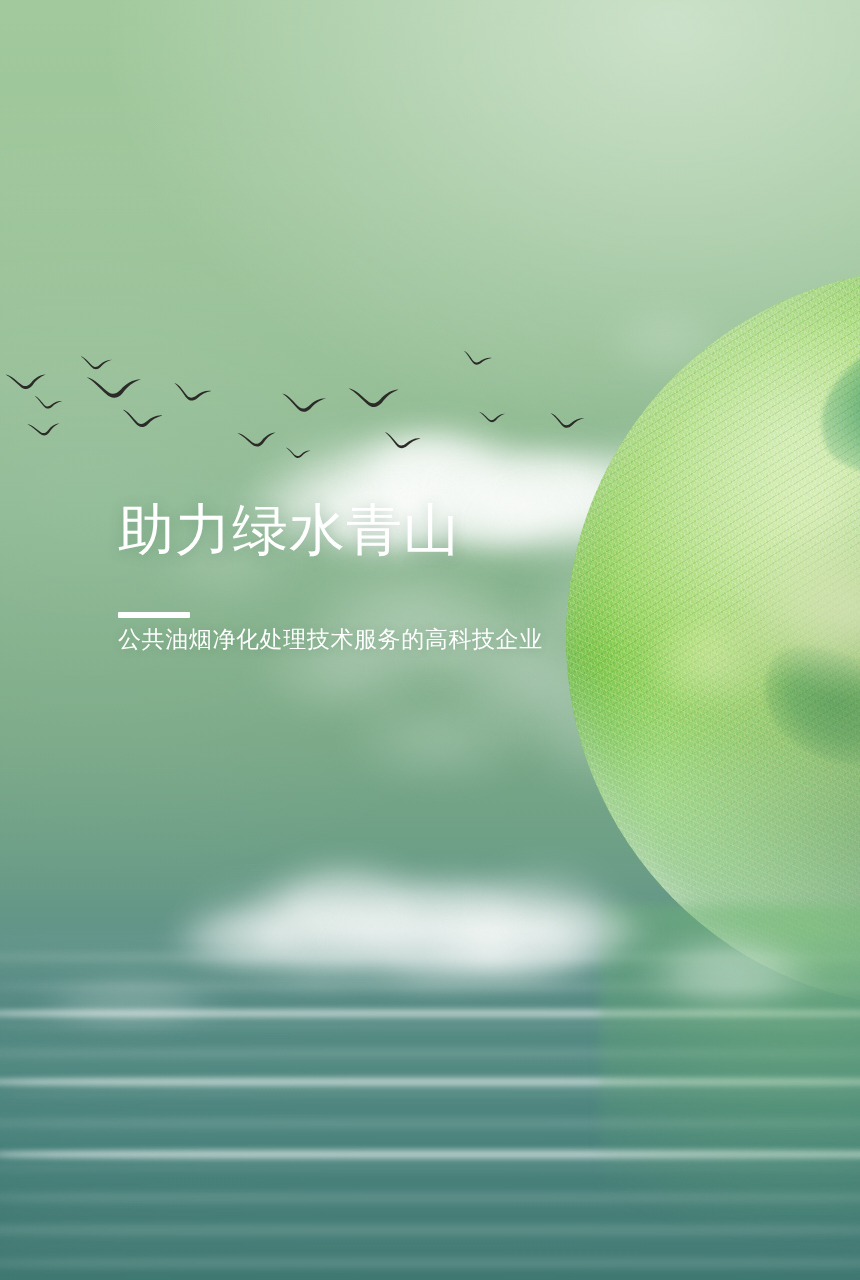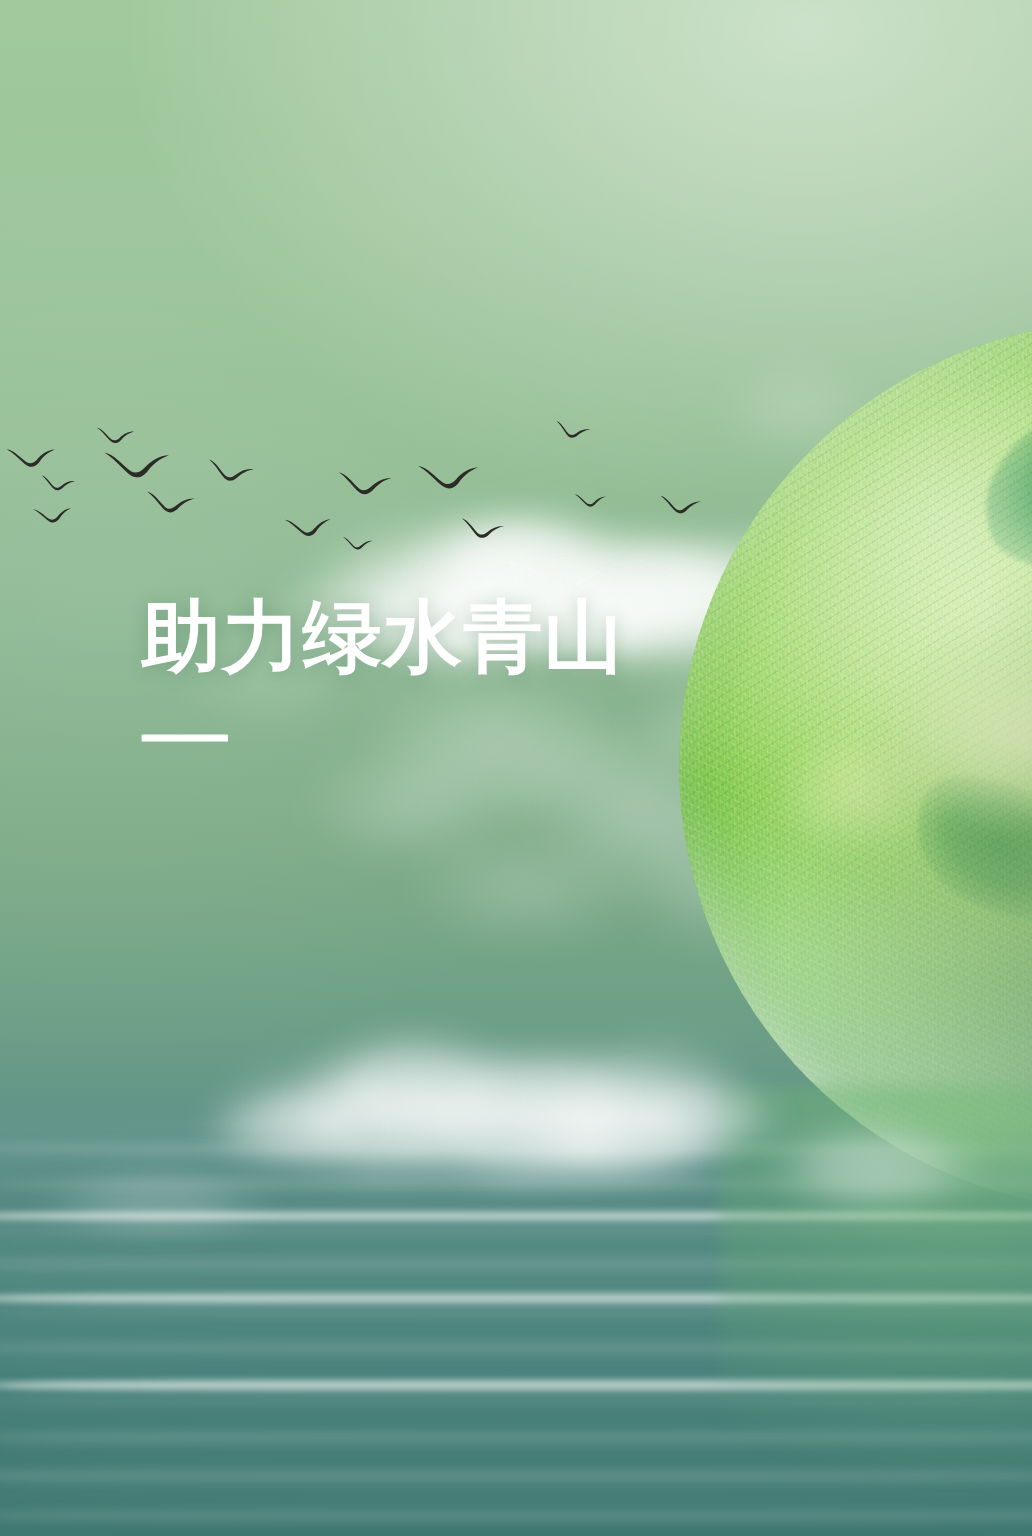--- a/index.html
+++ b/index.html
@@ -198,23 +198,23 @@
   .bird svg{ display:block; }
 
   
   .content{
     position:absolute;
     left:118px; top:492px;
     width:620px;
   }
   .headline{
     color:#ffffff;
-    font-size:66px;
+    font-size:56px;
     line-height:76px;
-    font-weight:700;
+    font-weight:400;
     letter-spacing:1px;
     text-shadow:0 2px 14px rgba(60,110,80,.30);
     white-space:nowrap;
   }
   .divider{
     width:72px; height:6px;
     background:#ffffff;
     margin-top:44px;
     border-radius:1px;
   }
@@ -411,15 +411,16 @@
       <div class="cloud" style="position: absolute; left: 430px; top: 905px; width: 190px; height: 90px; opacity: 0.56;"></div>
       <div class="cloud" style="position: absolute; left: 160px; top: 900px; width: 160px; height: 80px; opacity: 0.48;"></div>
       <div class="cloud" style="position: absolute; left: 500px; top: 890px; width: 160px; height: 80px; opacity: 0.46;"></div>
       <div class="cloud" style="position: absolute; left: 630px; top: 930px; width: 200px; height: 86px; opacity: 0.4;"></div>
       <div class="cloud" style="position: absolute; left: 20px; top: 975px; width: 220px; height: 60px; opacity: 0.22;"></div>
     </div>
 
   <div class="content">
     <div class="headline">助力绿水青山</div>
     <div class="divider"></div>
+    <div class="subtitle" style="margin-top:0;">公共油烟净化处理技术服务的高科技企业</div>
   </div>
 
 </div>
 
 </body></html>

